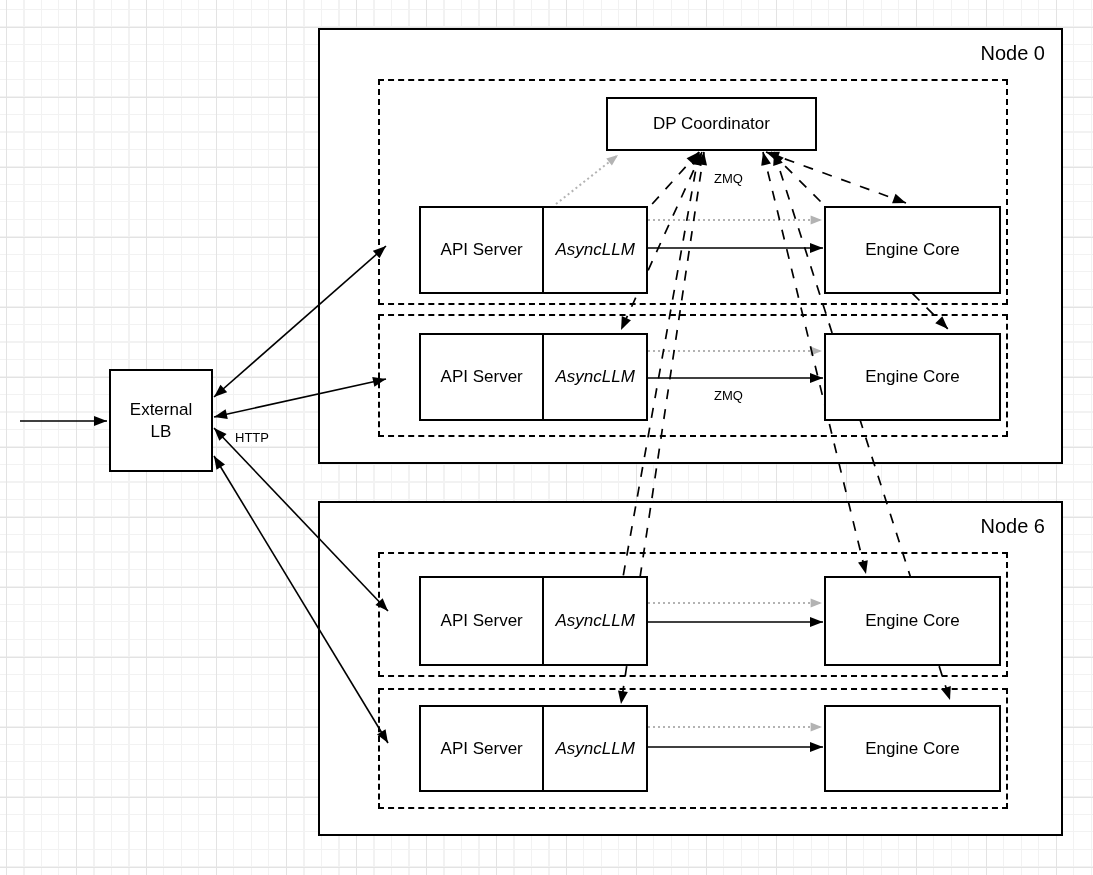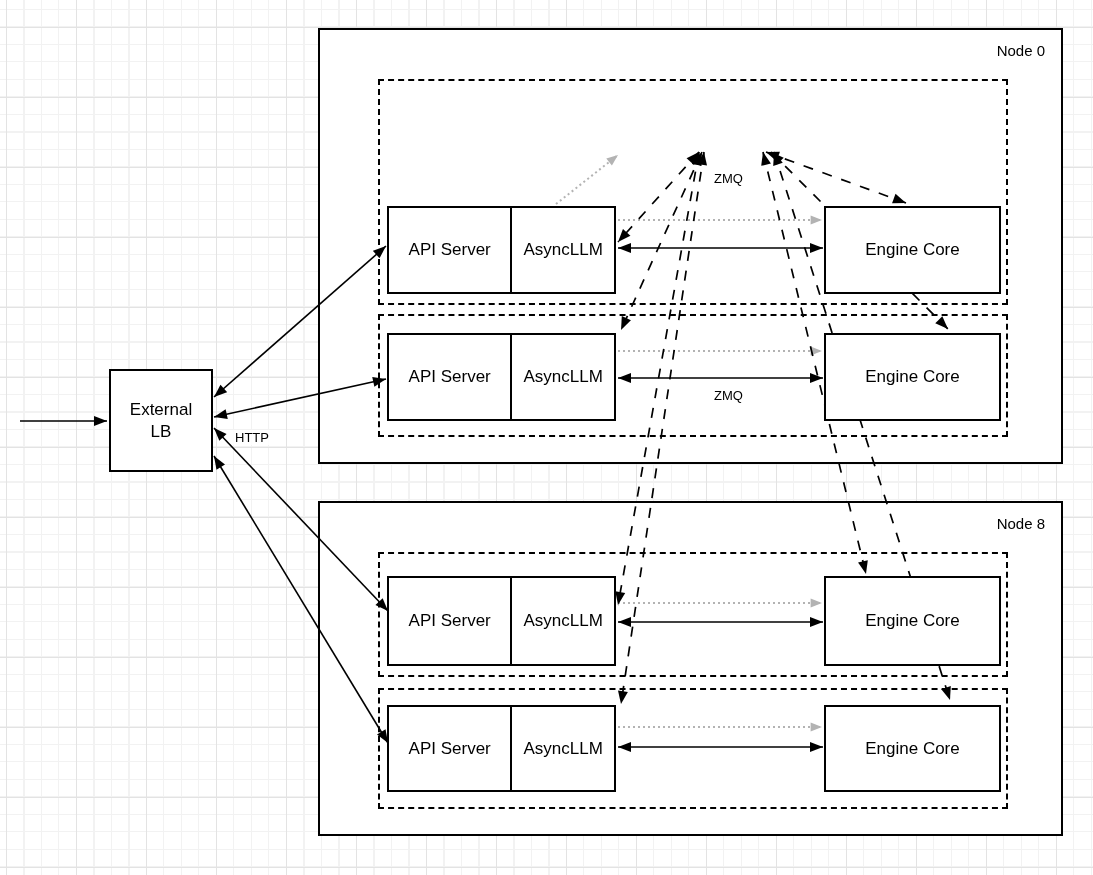--- a/index.html
+++ b/index.html
@@ -21,58 +21,58 @@
       repeating-linear-gradient(to right, var(--grid-minor) 0px, var(--grid-minor) 1px, transparent 1px, transparent 17.5px),
       repeating-linear-gradient(to bottom, var(--grid-minor) 0px, var(--grid-minor) 1px, transparent 1px, transparent 17.5px);
     background-position:6px 27px, 6px 27px, 6px 9px, 6px 9px;
   }
   .node{
     position:absolute; background:var(--box-fill);
     border:2px solid var(--line); box-sizing:border-box; z-index:1;
   }
   .node-label{
     position:absolute; top:12px; right:16px;
-    font-size:15px; color:var(--line); z-index:1;
+    font-size:20px; color:var(--line); z-index:1;
   }
   .dashed-group{
     position:absolute; border:2px dashed var(--line);
     box-sizing:border-box; z-index:1; background:transparent;
   }
   .connectors{position:absolute; left:0; top:0; z-index:2;}
   .box{
     position:absolute; background:var(--box-fill);
     border:2px solid var(--line); box-sizing:border-box;
     display:flex; align-items:center; justify-content:center;
     font-size:17px; color:var(--line); z-index:3; text-align:center;
   }
-  .row-box{padding:0; align-items:stretch; justify-content:flex-start;}
+  .row-box{padding:0; align-items:stretch; justify-content:flex-start;margin-left:32px;}
   .cell{display:flex; align-items:center; justify-content:center; height:100%;}
   .cell-api{width:123px;}
-  .cell-async{width:103px; border-left:2px solid var(--line);}
+  .cell-async{width:103px; border-left:2px solid var(--line);font-style:italic;}
   .lb-label{width:72px; line-height:1.25;}
   .edge-label{
     position:absolute; font-size:13px; color:var(--line); z-index:4;
     background:rgba(255,255,255,0.85); padding:0 2px; white-space:nowrap;
   }
   .solid-line{stroke:var(--line); stroke-width:1.6px; fill:none;}
   .dashed-line{stroke:var(--line); stroke-width:1.7px; fill:none; stroke-dasharray:10 10;}
   .dotted-line{stroke:var(--gray-line); stroke-width:2px; fill:none; stroke-dasharray:2 3;}
   .mk-black{fill:var(--line);}
   .mk-gray{fill:var(--gray-line);}
 </style>
 </head>
 <body>
 
 <div class="canvas">
 
   <div class="node" style="left:318px; top:28px; width:745px; height:436px;">
     <div class="node-label">Node 0</div>
   </div>
   <div class="node" style="left:318px; top:501px; width:745px; height:335px;">
-    <div class="node-label">Node 8</div>
+    <div class="node-label">Node 6</div>
   </div>
 
   <div class="dashed-group" style="left:378px; top:79px;  width:630px; height:226px;"></div>
   <div class="dashed-group" style="left:378px; top:314px; width:630px; height:123px;"></div>
   <div class="dashed-group" style="left:378px; top:552px; width:630px; height:125px;"></div>
   <div class="dashed-group" style="left:378px; top:688px; width:630px; height:121px;"></div>
 
   <svg class="connectors" width="1093" height="875" viewBox="0 0 1093 875">
     <defs>
       <marker id="ab" viewBox="0 0 14 11" refX="13.5" refY="5.5" markerWidth="14" markerHeight="11" orient="auto-start-reverse" markerUnits="userSpaceOnUse">
@@ -109,20 +109,23 @@
     <path class="dashed-line" d="M766,152 L906,203" marker-start="url(#ab)" marker-end="url(#ab)"></path>
     <path class="dashed-line" d="M771,152 L948,329" marker-start="url(#ab)" marker-end="url(#ab)"></path>
     <path class="dashed-line" d="M763,152 L866,574" marker-start="url(#ab)" marker-end="url(#ab)"></path>
     <path class="dashed-line" d="M774,152 L950,700" marker-start="url(#ab)" marker-end="url(#ab)"></path>
   </svg>
 
   <div class="box" style="left:109px; top:369px; width:104px; height:103px;">
     <div class="lb-label">External LB</div>
   </div>
 
+  <div class="box" style="left:606px; top:97px; width:211px; height:54px;">
+    <span>DP Coordinator</span>
+  </div>
 
   <div class="box row-box" style="left:387px; top:206px; width:229px; height:88px;">
     <div class="cell cell-api">API Server</div>
     <div class="cell cell-async">AsyncLLM</div>
   </div>
   <div class="box" style="left:824px; top:206px; width:177px; height:88px;">
     <span>Engine Core</span>
   </div>
 
   <div class="box row-box" style="left:387px; top:333px; width:229px; height:88px;">

